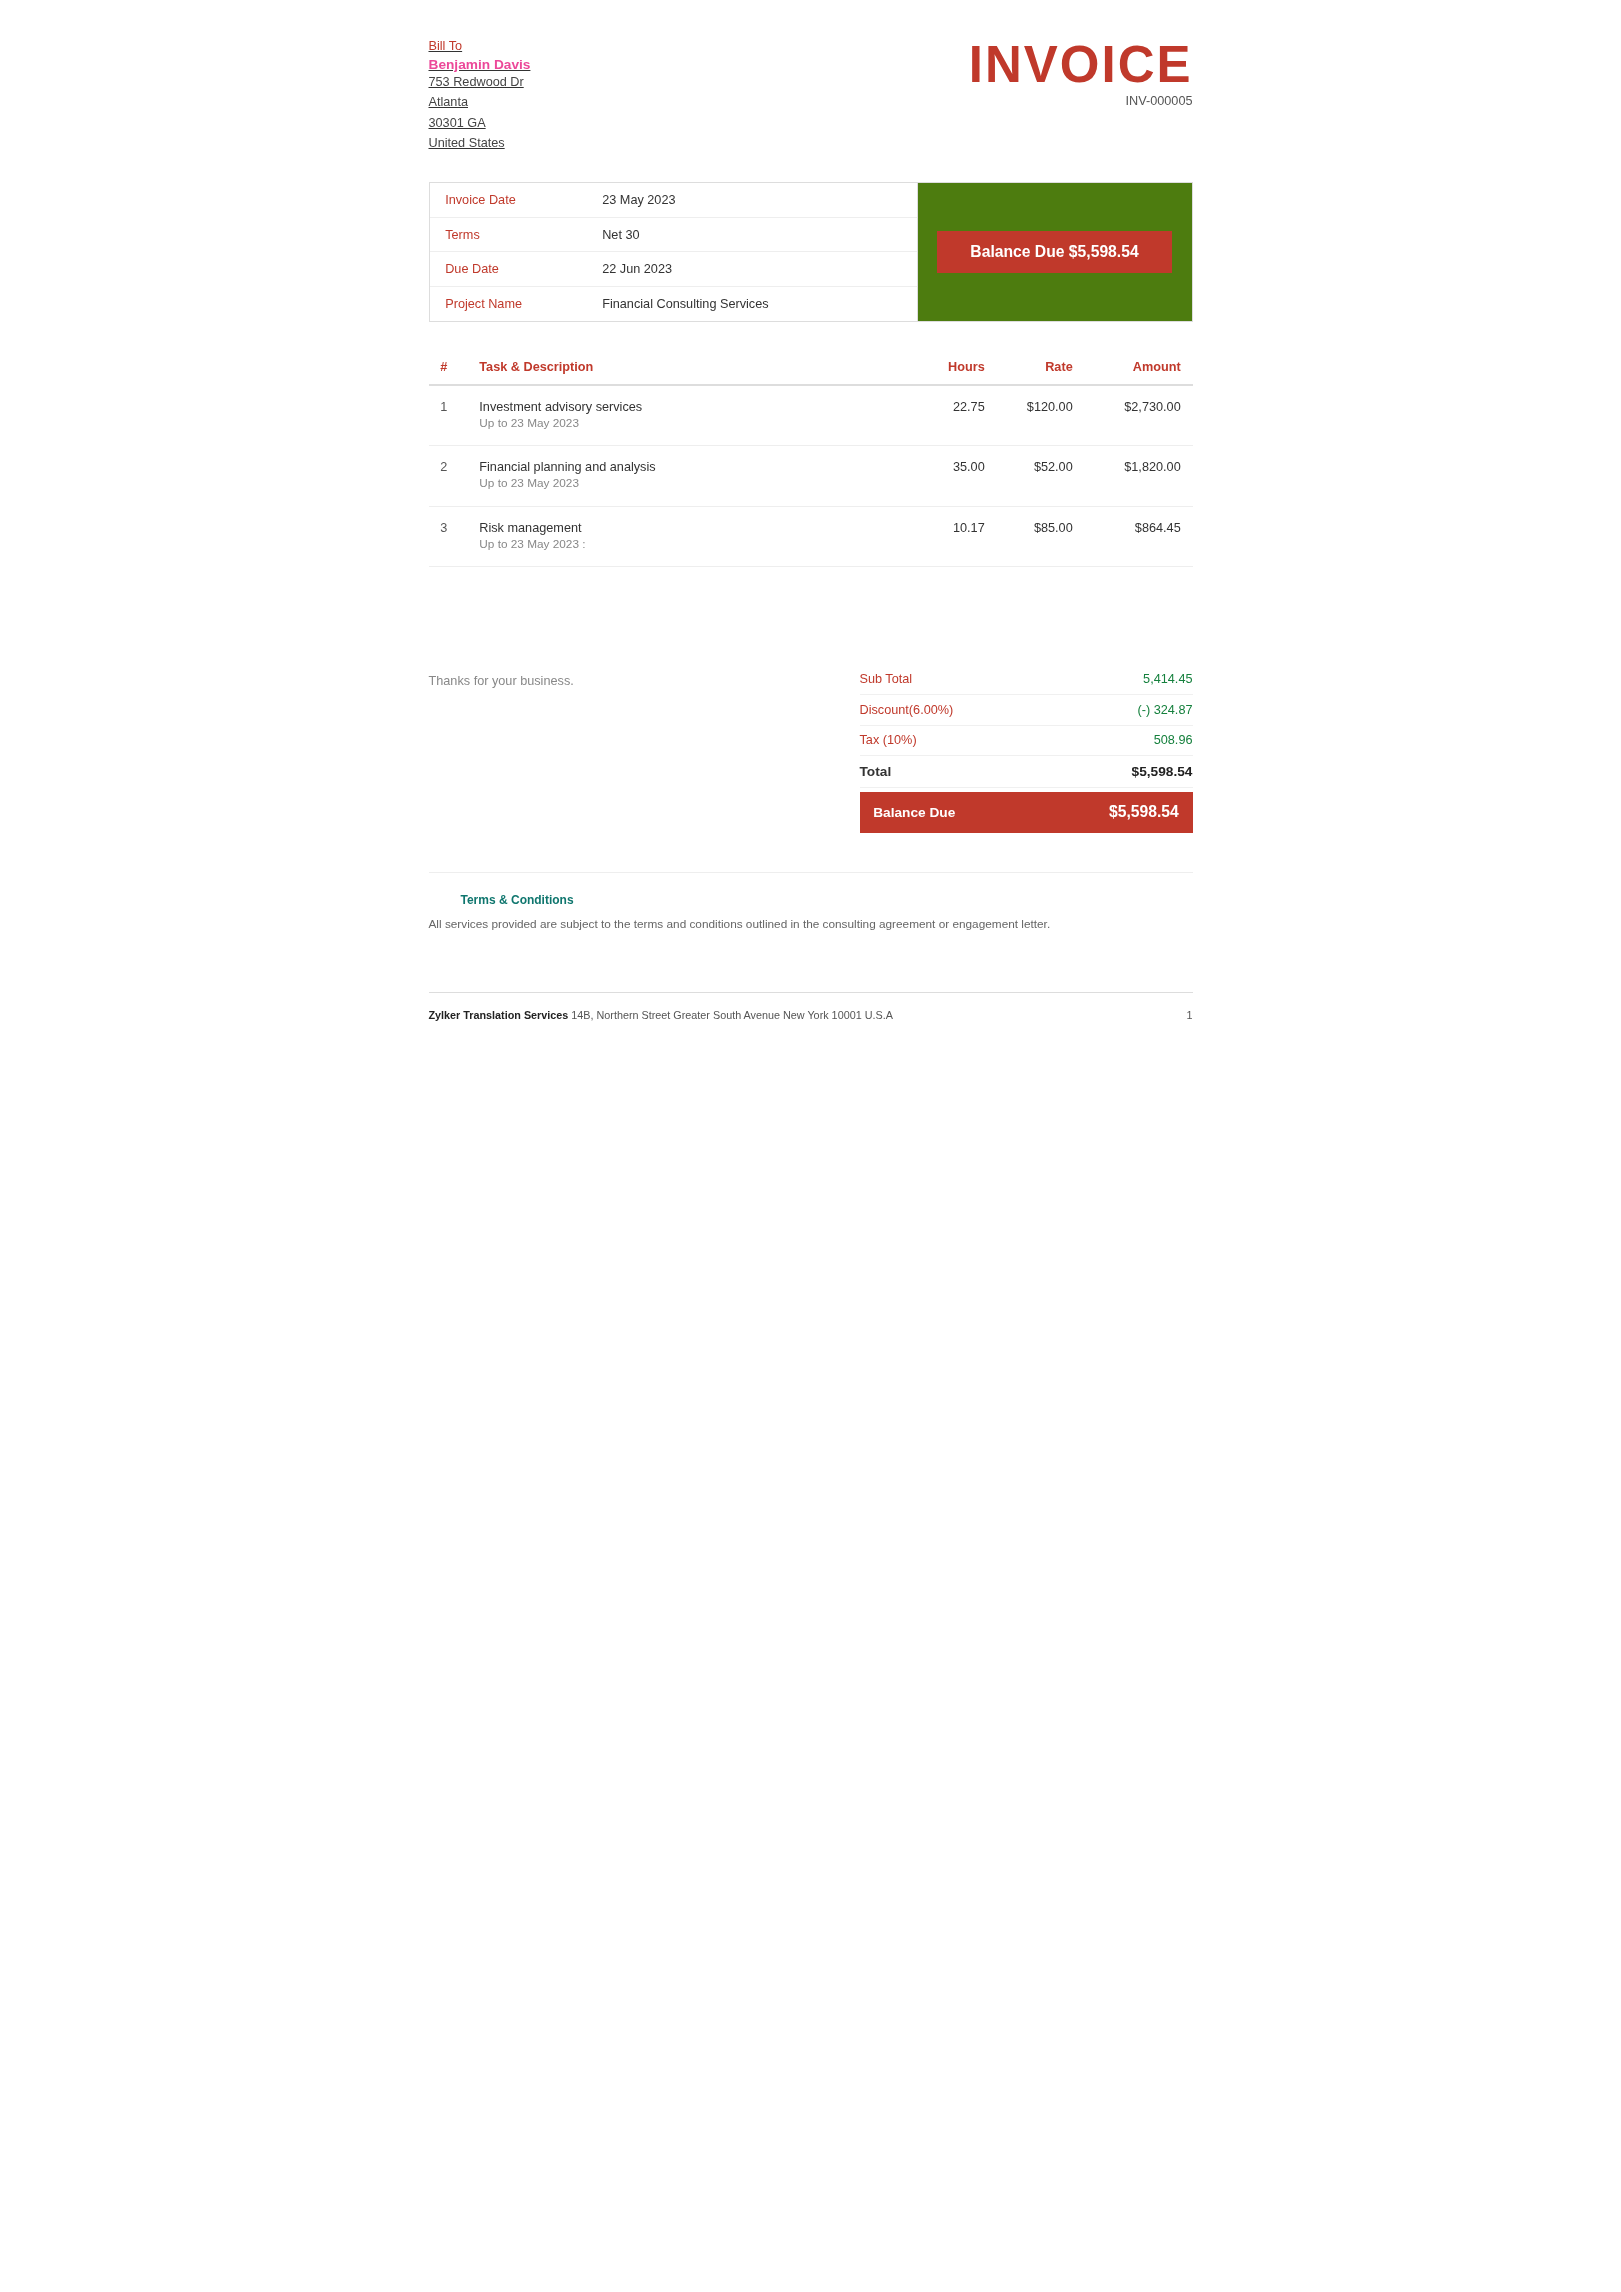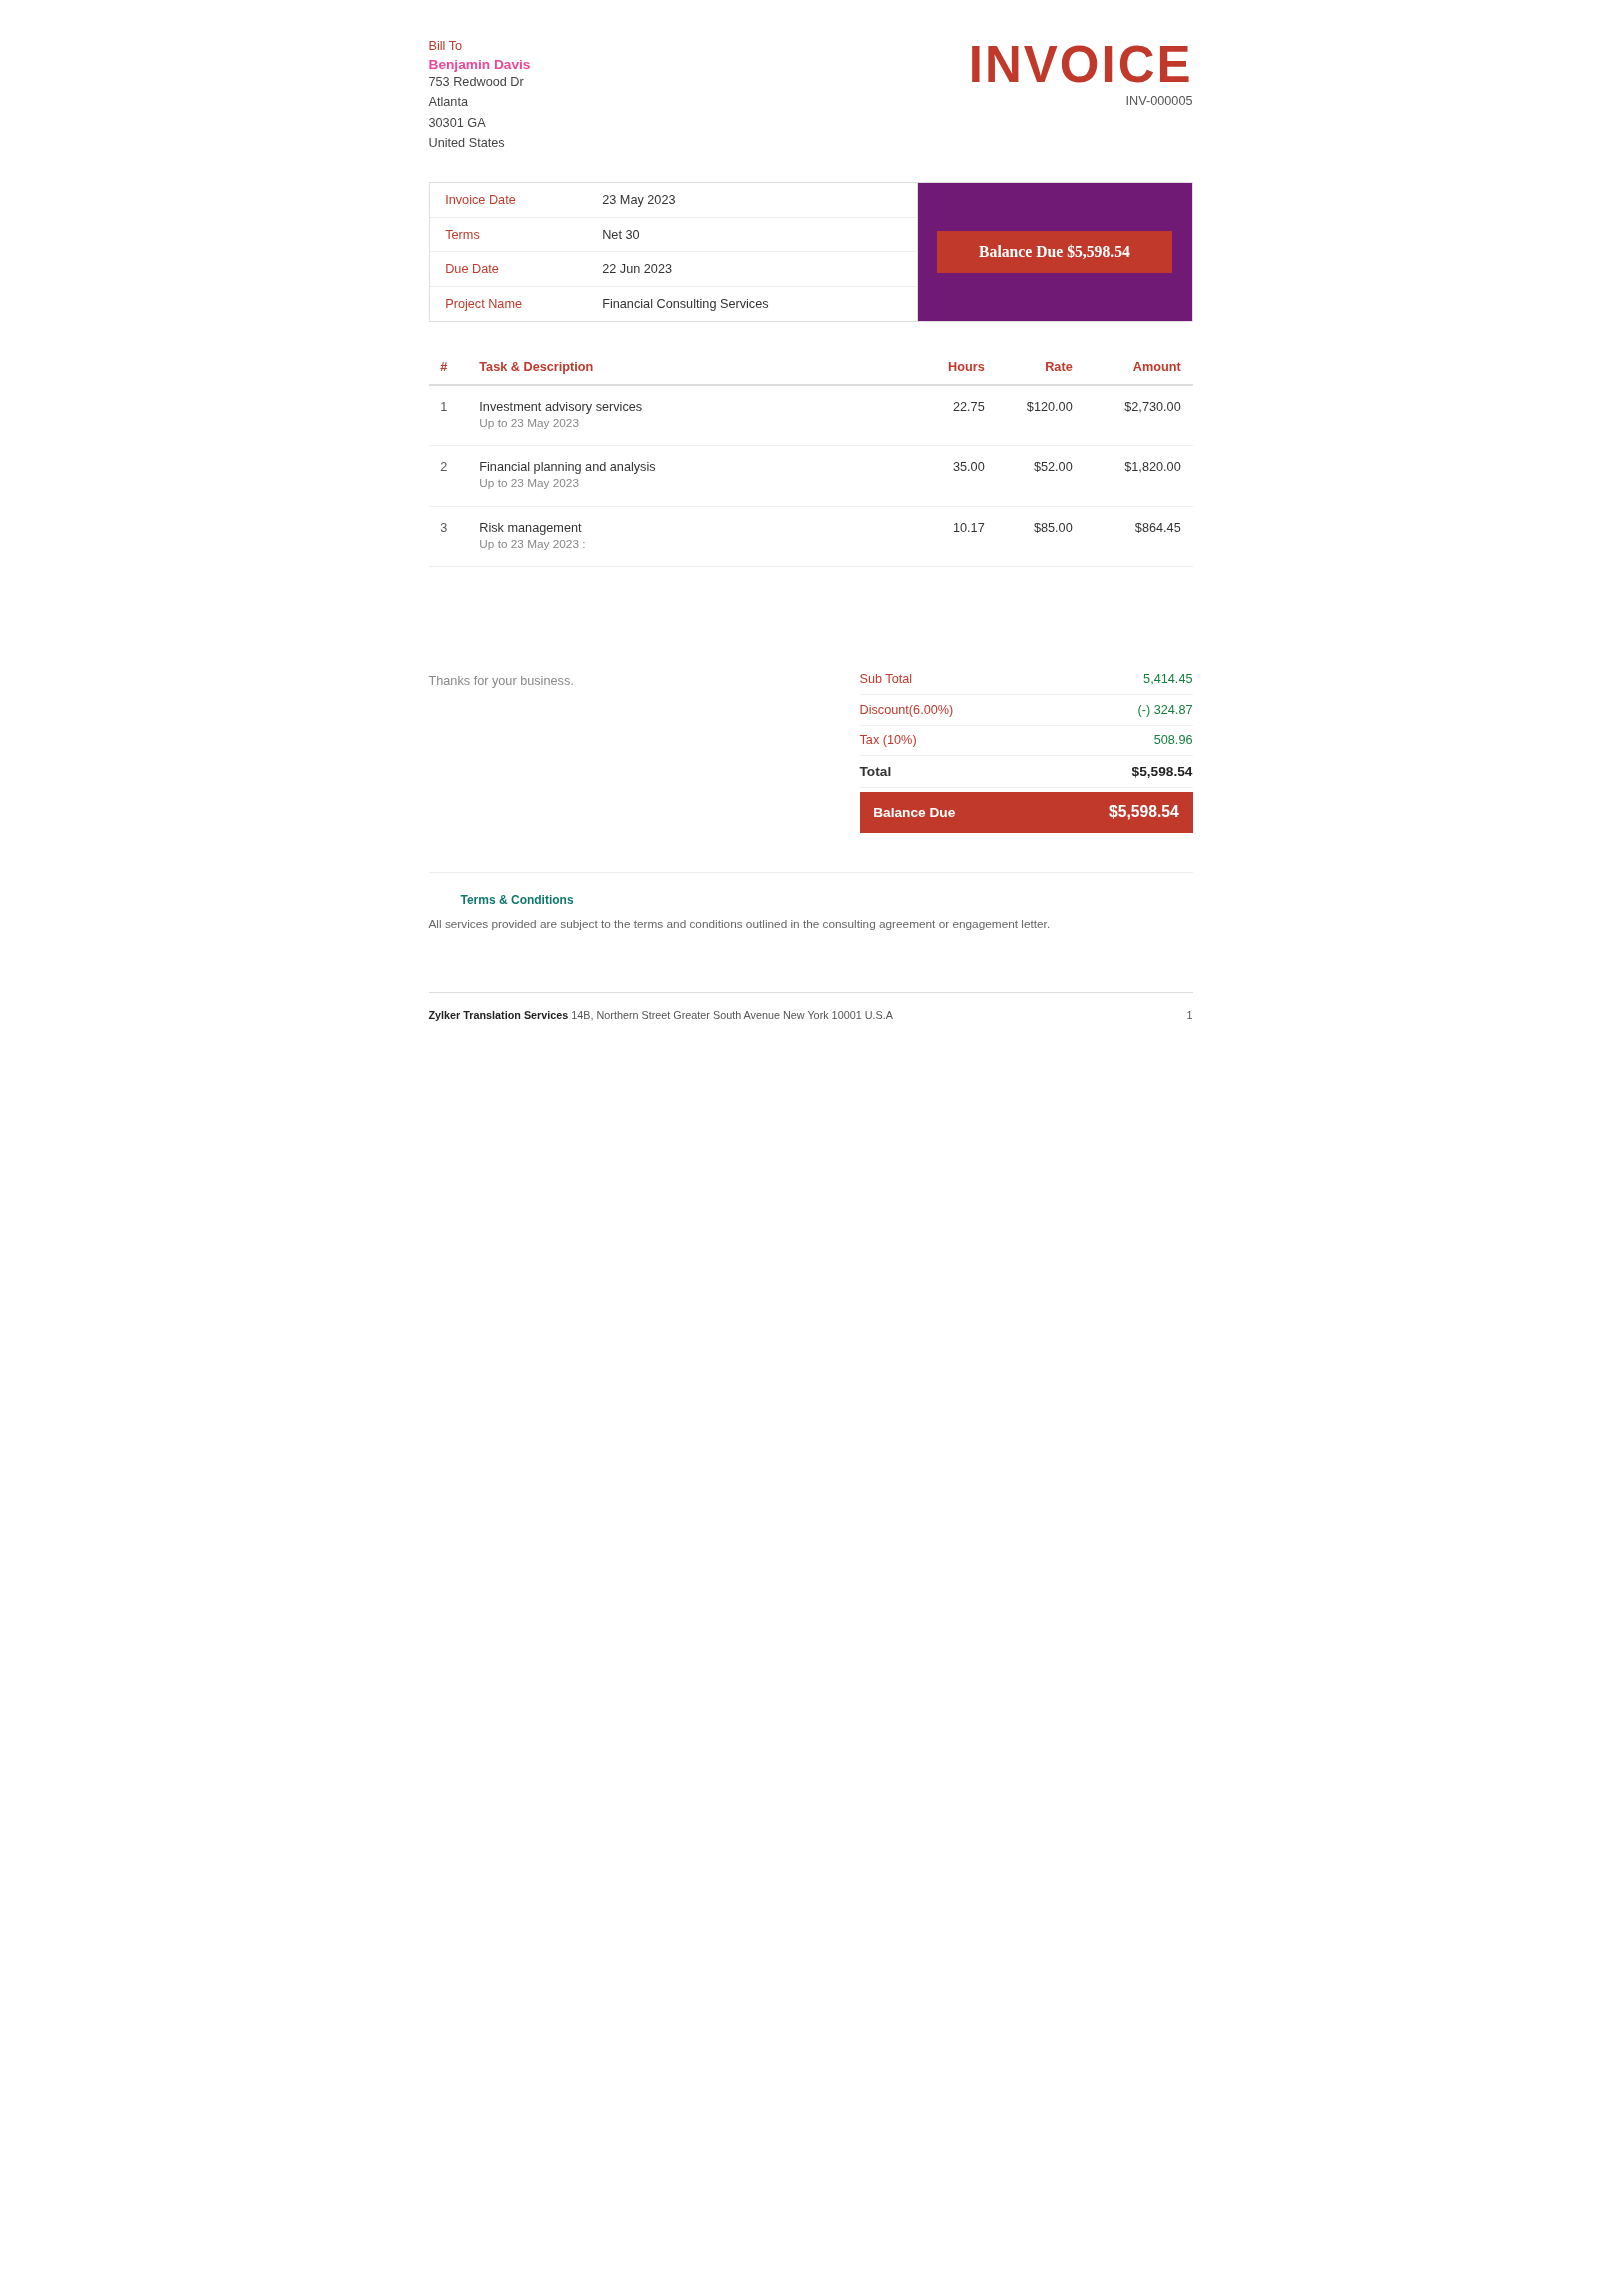--- a/index.html
+++ b/index.html
@@ -15,20 +15,21 @@
 
     .header-section {
       display: flex;
       justify-content: space-between;
       align-items: flex-start;
       margin-bottom: 29px;
     }
 
     .bill-to-section {
       flex: 1;
+      text-decoration: underline;
     }
 
     .bill-to-label {
       color: #c0392b;
       font-size: 12.7px;
       margin-bottom: 3.9px;
     }
 
     .bill-to-name {
       font-weight: bold;
@@ -95,22 +96,21 @@
       color: #333;
       font-size: 12.7px;
     }
 
     .info-right {
       width: 274px;
       display: flex;
       align-items: center;
       justify-content: center;
       padding: 19.6px;
-      background: #701a75;
-      font-family: Liberation Serif, serif;
+      background: #4d7c0f;
     }
 
     .balance-due-box {
       background: #c0392b;
       color: #fff;
       padding: 11.8px 19.6px;
       font-size: 15.7px;
       font-weight: bold;
       text-align: center;
       width: 100%;

